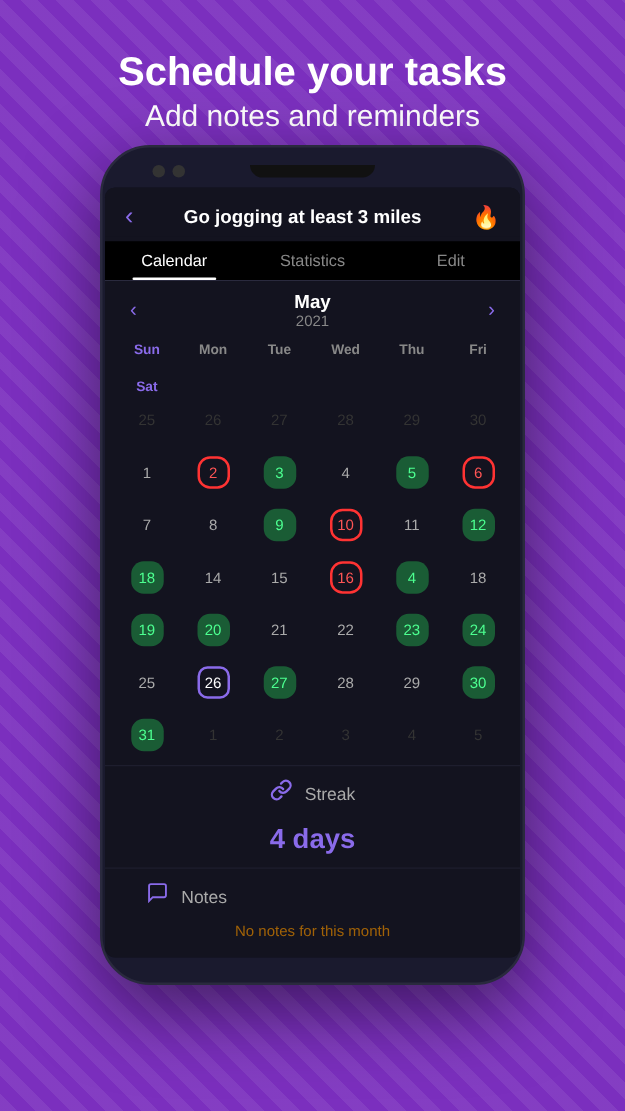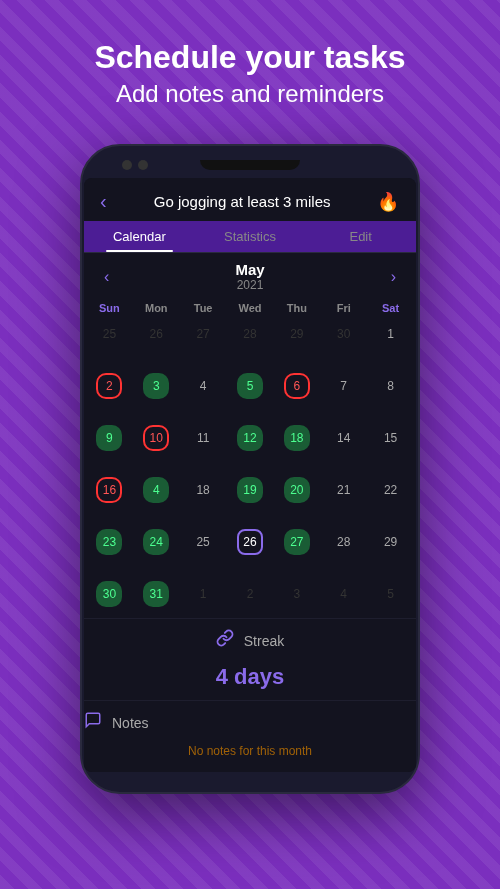--- a/index.html
+++ b/index.html
@@ -24,21 +24,21 @@
         transparent 10px,
         transparent 20px
       );
     }
 
     
     .header-text {
       position: relative;
       z-index: 2;
       text-align: center;
-      padding: 38px 20px 36px;
+      padding: 38px 20px 8px;
     }
     .header-title {
       font-size: 32px;
       font-weight: 800;
       color: #fff;
       line-height: 1.2;
     }
     .header-subtitle {
       font-size: 24px;
       font-weight: 400;
@@ -106,34 +106,34 @@
       padding: 12px 16px 4px;
       background: #13131f;
     }
     .back-btn {
       color: #8a6bea;
       font-size: 20px;
       cursor: pointer;
     }
     .app-title {
       font-size: 15px;
-      font-weight: 400;
+      font-weight: 700;
       color: #fff;
       flex: 1;
       text-align: center;
     }
     .flame-icon {
       color: #8a6bea;
       font-size: 18px;
     }
 
     
     .tabs {
       display: flex;
-      background: #4c1d95;
+      background: #000000;
       border-bottom: 1px solid #2a2a3e;
       margin-top: 4px;
     }
     .tab {
       flex: 1;
       text-align: center;
       padding: 8px 0;
       font-size: 13px;
       color: #888;
       cursor: pointer;
@@ -181,22 +181,22 @@
     }
     .cal-year {
       font-size: 12px;
       color: #888;
       display: block;
     }
 
     
     .cal-grid {
       display: grid;
-      grid-template-columns: repeat(7, 1fr);
-      gap: 20px;
+      grid-template-columns: repeat(6, 1fr);
+      gap: 10px;
     }
     .cal-dow {
       text-align: center;
       font-size: 11px;
       font-weight: 600;
       padding: 4px 0;
       color: #888;
     }
     .cal-dow.sun { color: #8a6bea; }
     .cal-dow.sat { color: #8a6bea; }
@@ -267,21 +267,21 @@
       font-size: 22px;
       font-weight: 700;
       color: #8a6bea;
       text-align: center;
       margin-top: 12px;
     }
 
     
     .notes-section {
       background: #13131f;
-      padding: 10px 0;
+      padding: 10px 33px;
       border-top: 1px solid #1e1e2e;
     }
     .notes-row {
       display: flex;
       align-items: center;
       gap: 10px;
       margin-bottom: 6px;
     }
     .notes-icon {
       color: #8a6bea;

